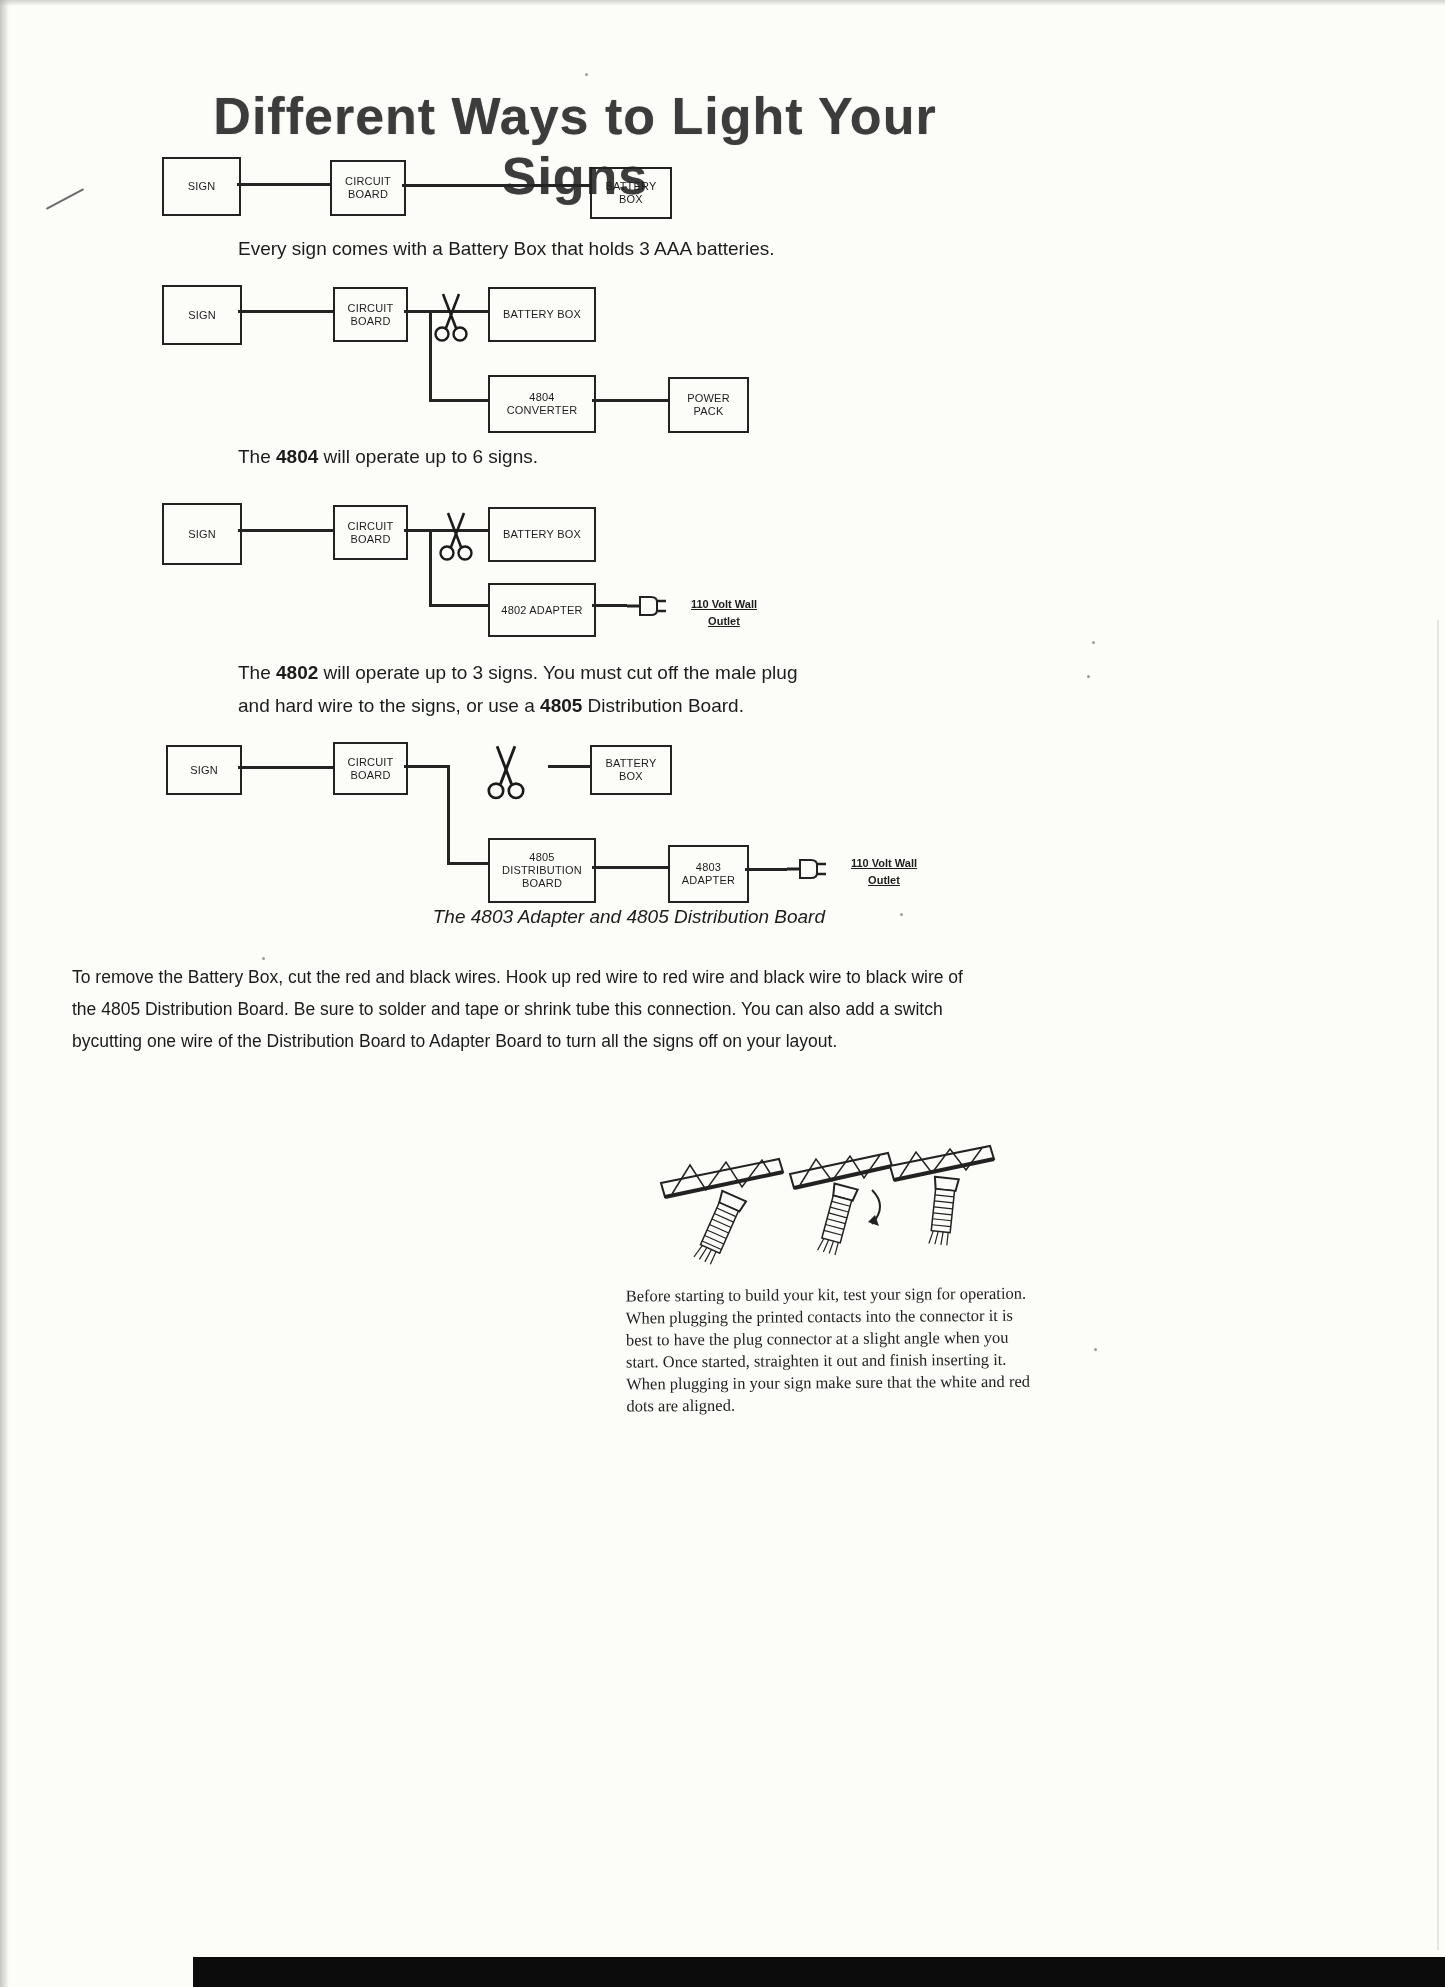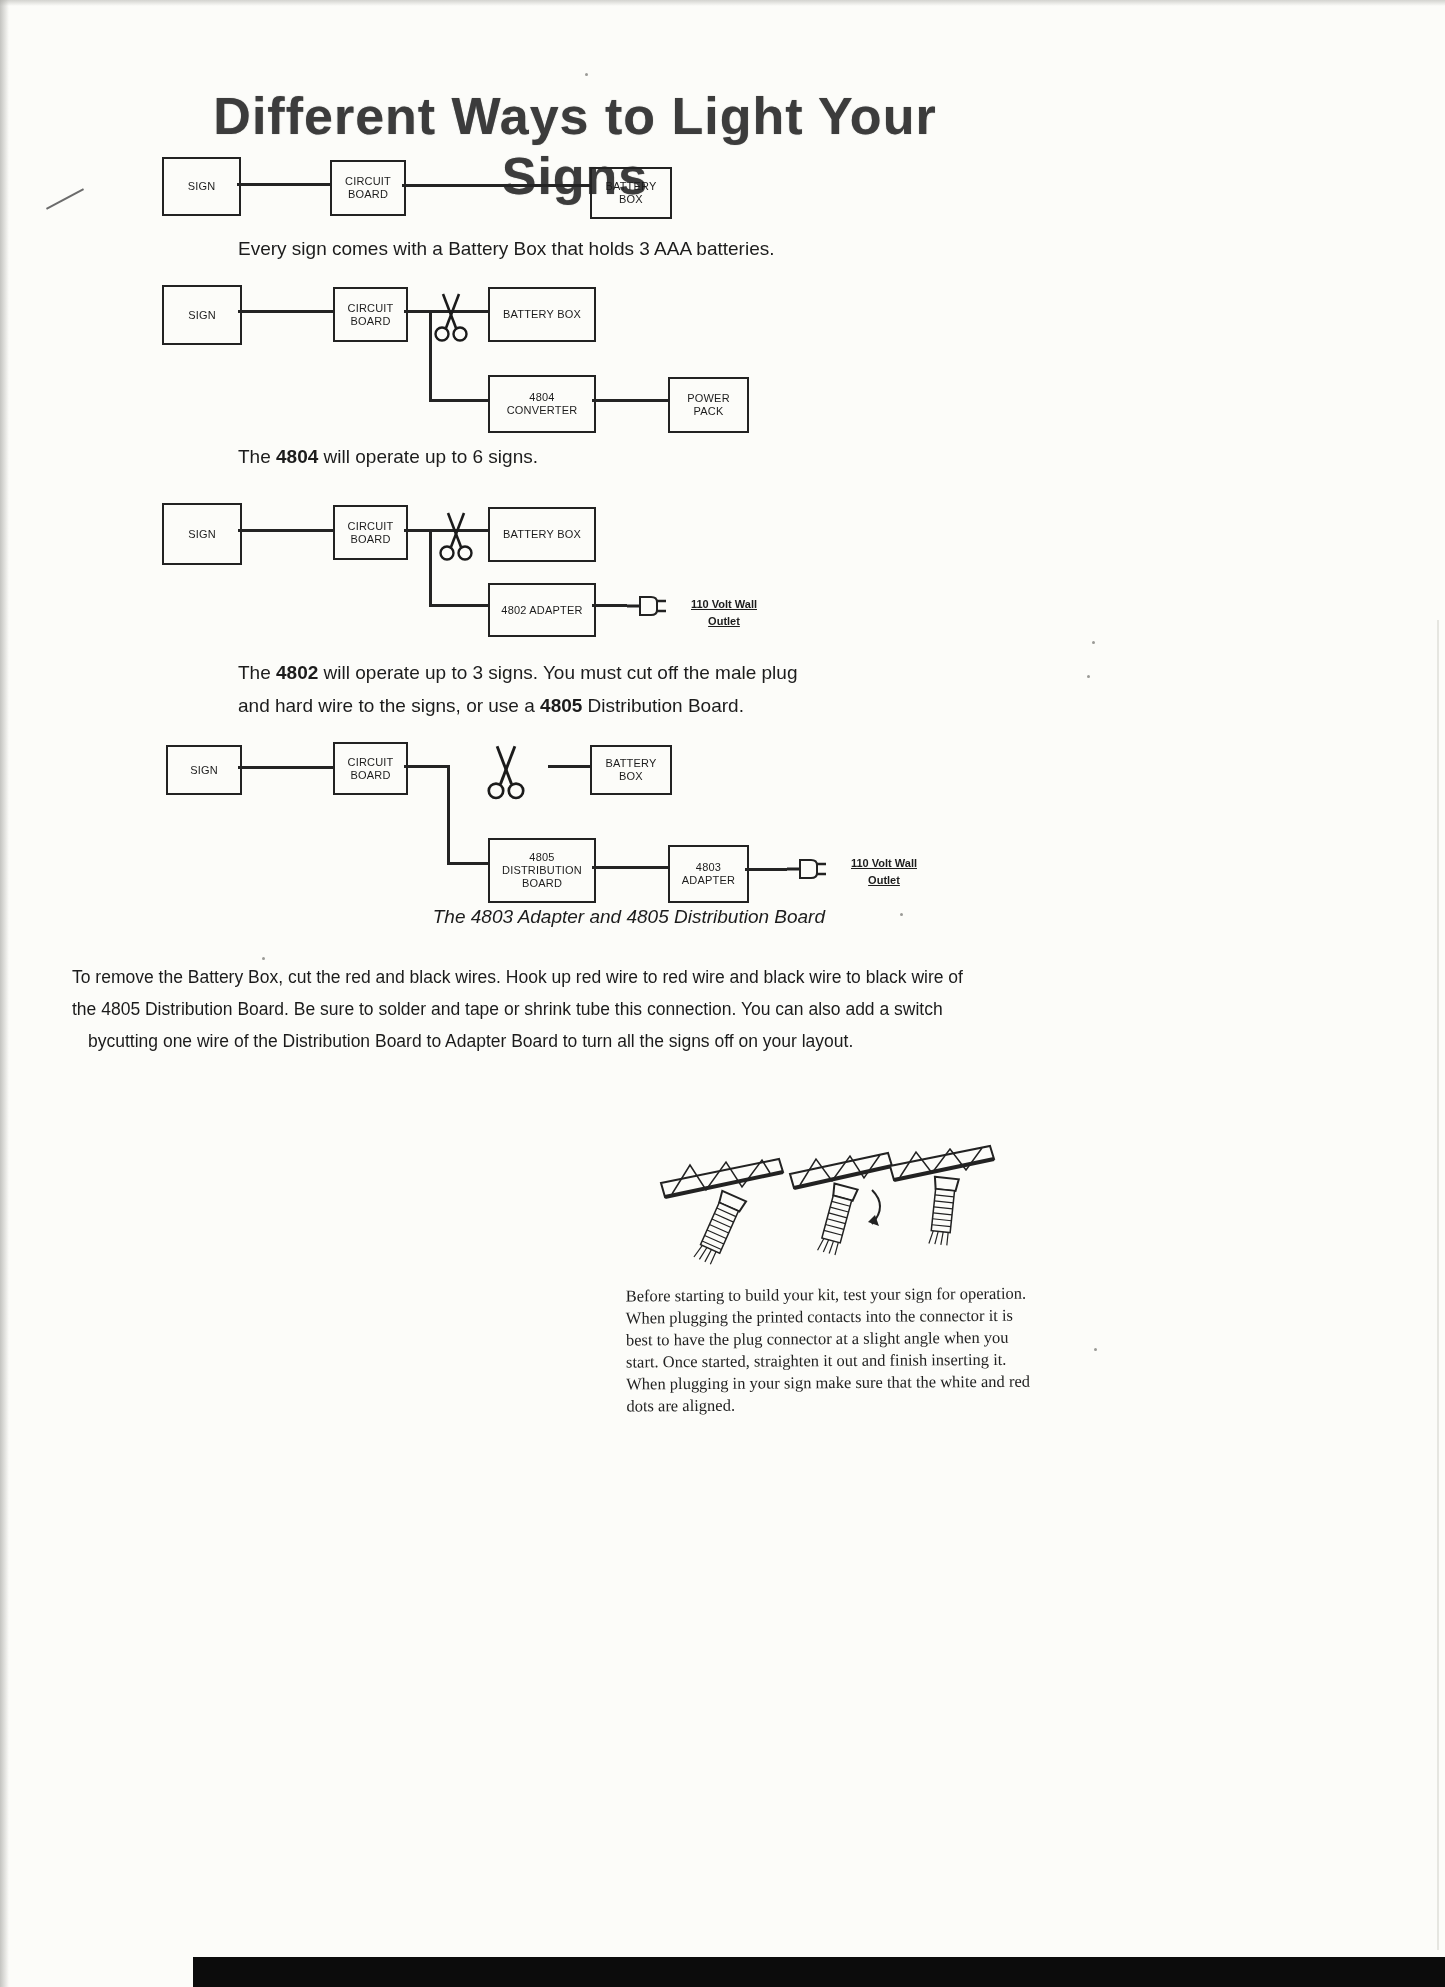--- a/index.html
+++ b/index.html
@@ -211,21 +211,21 @@
     <div>Outlet</div>
   </div>
 
   <div class="italiccap" style="left:375px;top:903px;width:450px">
     <div>The  4803  Adapter and 4805 Distribution Board</div>
   </div>
 
   <div class="bodytext" style="left:72px;top:961px;width:1000px">
     <div>To remove the Battery Box, cut the red and black wires. Hook up red wire to red wire and black wire to black wire of</div>
     <div>the 4805 Distribution Board. Be sure to solder and tape or shrink tube this connection. You can also add a switch</div>
-    <div style="margin-left:16px">bycutting one wire of the Distribution Board to Adapter Board to turn all the signs off on your layout.</div>
+    <div style="margin-left:0">bycutting one wire of the Distribution Board to Adapter Board to turn all the signs off on your layout.</div>
   </div>
 
 
   <div class="abs" style="left:658px;top:1143px">
     <svg width="135" height="135" viewBox="0 0 135 135">
       <polygon points="3,40 121,16 125,29 7,54" fill="#fcfcf9" stroke="#222" stroke-width="2"></polygon>
       <polyline points="14,51 32,22 48,47 68,19 84,44 104,17 112,30" fill="none" stroke="#222" stroke-width="1.5"></polyline>
       <line x1="7" y1="54" x2="125" y2="29" stroke="#222" stroke-width="4"></line>
       <g transform="rotate(24 72 60)">
         <polygon points="60,52 86,52 84,64 62,64" fill="#fcfcf9" stroke="#222" stroke-width="2"></polygon>

